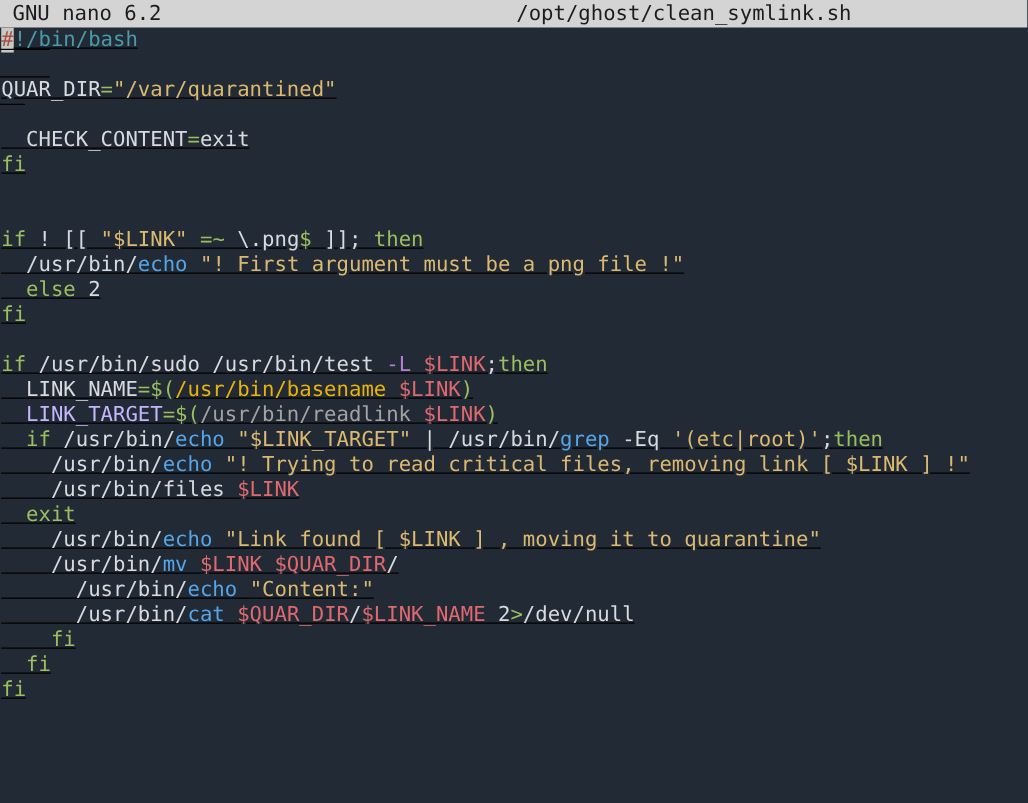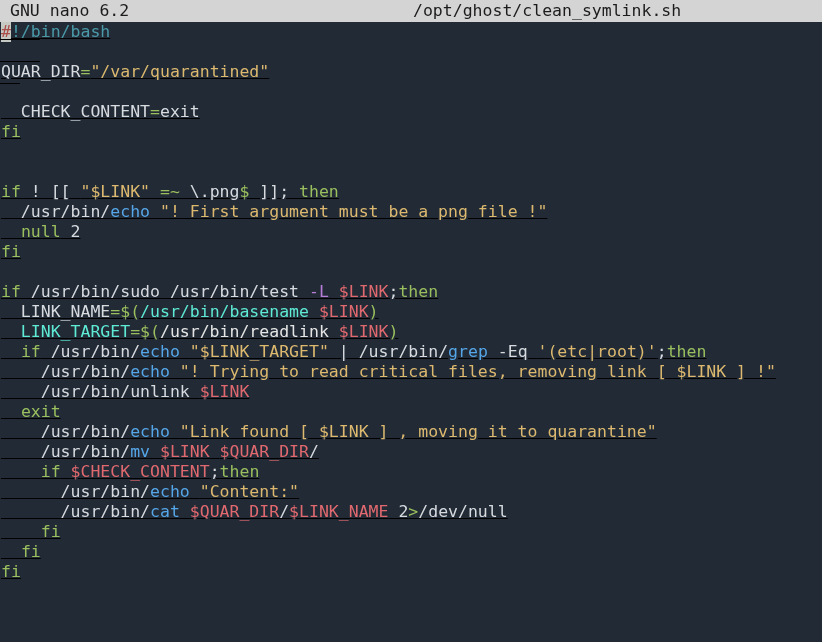--- a/index.html
+++ b/index.html
@@ -47,33 +47,32 @@
       <div class="code-line"><span class="cursor-cell" style="background: rgb(198, 202, 195); color: rgb(171, 79, 74);">#</span><span style="color: rgb(74, 154, 168);">!/bin/bash</span></div>
       <div class="code-line"></div>
       <div class="code-line"><span style="color: rgb(215, 219, 224);">QUAR_DIR</span><span style="color: rgb(154, 191, 94);">=</span><span style="color: rgb(220, 185, 111);">"/var/quarantined"</span></div>
       <div class="code-line"></div>
       <div class="code-line"><span style="color: rgb(215, 219, 224); text-align: center;">  CHECK_CONTENT</span><span style="color: rgb(154, 191, 94);">=</span><span style="color: rgb(215, 219, 224);">exit</span></div>
       <div class="code-line"><span style="color: rgb(154, 191, 94);">fi</span></div>
       <div class="code-line"></div>
       <div class="code-line"></div>
       <div class="code-line"><span style="color: rgb(154, 191, 94);">if</span><span style="color: rgb(215, 219, 224);"> ! [[ </span><span style="color: rgb(220, 185, 111);">"$LINK"</span><span style="color: rgb(215, 219, 224);"> </span><span style="color: rgb(154, 191, 94);">=~</span><span style="color: rgb(215, 219, 224);"> \.png</span><span style="color: rgb(154, 191, 94);">$</span><span style="color: rgb(215, 219, 224);"> ]]; </span><span style="color: rgb(154, 191, 94);">then</span></div>
       <div class="code-line"><span style="color: rgb(215, 219, 224);">  /usr/bin/</span><span style="color: rgb(85, 166, 232);">echo</span><span style="color: rgb(215, 219, 224);"> </span><span style="color: rgb(220, 185, 111);">"! First argument must be a png file !"</span></div>
-      <div class="code-line"><span style="color: rgb(215, 219, 224);">  </span><span style="color: rgb(154, 191, 94);">null</span><span style="color: rgb(215, 219, 224);"> 2</span></div>
+      <div class="code-line"><span style="color: rgb(215, 219, 224);">  </span><span style="color: rgb(154, 191, 94);">else</span><span style="color: rgb(215, 219, 224);"> 2</span></div>
       <div class="code-line"><span style="color: rgb(154, 191, 94);">fi</span></div>
       <div class="code-line"></div>
       <div class="code-line"><span style="color: rgb(154, 191, 94);">if</span><span style="color: rgb(215, 219, 224);"> /usr/bin/sudo /usr/bin/test </span><span style="color: rgb(184, 125, 216);">-L</span><span style="color: rgb(215, 219, 224);"> </span><span style="color: rgb(224, 105, 111);">$LINK</span><span style="color: rgb(215, 219, 224);">;</span><span style="color: rgb(154, 191, 94);">then</span></div>
-      <div class="code-line"><span style="color: rgb(215, 219, 224);">  LINK_NAME</span><span style="color: rgb(154, 191, 94);">=$(</span><span style="color: #5eead4;">/usr/bin/basename </span><span style="color: rgb(224, 105, 111);">$LINK</span><span style="color: rgb(154, 191, 94);">)</span></div>
-      <div class="code-line"><span style="color: #5eead4;">  LINK_TARGET</span><span style="color: rgb(154, 191, 94);">=$(</span><span style="color: #e5e5e5;">/usr/bin/readlink </span><span style="color: rgb(224, 105, 111);">$LINK</span><span style="color: rgb(154, 191, 94);">)</span></div>
+      <div class="code-line"><span style="color: rgb(215, 219, 224);">  LINK_NAME</span><span style="color: rgb(154, 191, 94);">=$(</span><span style="color: #eab308;">/usr/bin/basename </span><span style="color: rgb(224, 105, 111);">$LINK</span><span style="color: rgb(154, 191, 94);">)</span></div>
+      <div class="code-line"><span style="color: #c4b5fd;">  LINK_TARGET</span><span style="color: rgb(154, 191, 94);">=$(</span><span style="color: #a3a3a3;">/usr/bin/readlink </span><span style="color: rgb(224, 105, 111);">$LINK</span><span style="color: rgb(154, 191, 94);">)</span></div>
       <div class="code-line"><span style="color: rgb(215, 219, 224);">  </span><span style="color: rgb(154, 191, 94);">if</span><span style="color: rgb(215, 219, 224);"> /usr/bin/</span><span style="color: rgb(85, 166, 232);">echo</span><span style="color: rgb(215, 219, 224);"> </span><span style="color: rgb(220, 185, 111);">"$LINK_TARGET"</span><span style="color: rgb(215, 219, 224);"> | /usr/bin/</span><span style="color: rgb(85, 166, 232);">grep</span><span style="color: rgb(215, 219, 224);"> -Eq </span><span style="color: rgb(220, 185, 111);">'(etc|root)'</span><span style="color: rgb(215, 219, 224);">;</span><span style="color: rgb(154, 191, 94);">then</span></div>
       <div class="code-line"><span style="color: rgb(215, 219, 224);">    /usr/bin/</span><span style="color: rgb(85, 166, 232);">echo</span><span style="color: rgb(215, 219, 224);"> </span><span style="color: rgb(220, 185, 111);">"! Trying to read critical files, removing link [ $LINK ] !"</span></div>
-      <div class="code-line"><span style="color: rgb(215, 219, 224);">    /usr/bin/unlink </span><span style="color: rgb(224, 105, 111);">$LINK</span></div>
+      <div class="code-line"><span style="color: rgb(215, 219, 224);">    /usr/bin/files </span><span style="color: rgb(224, 105, 111);">$LINK</span></div>
       <div class="code-line"><span style="color: rgb(215, 219, 224);">  </span><span style="color: rgb(154, 191, 94);">exit</span></div>
       <div class="code-line"><span style="color: rgb(215, 219, 224);">    /usr/bin/</span><span style="color: rgb(85, 166, 232);">echo</span><span style="color: rgb(215, 219, 224);"> </span><span style="color: rgb(220, 185, 111);">"Link found [ $LINK ] , moving it to quarantine"</span></div>
       <div class="code-line"><span style="color: rgb(215, 219, 224);">    /usr/bin/</span><span style="color: rgb(85, 166, 232);">mv</span><span style="color: rgb(215, 219, 224);"> </span><span style="color: rgb(224, 105, 111);">$LINK</span><span style="color: rgb(215, 219, 224);"> </span><span style="color: rgb(224, 105, 111);">$QUAR_DIR</span><span style="color: rgb(215, 219, 224);">/</span></div>
-      <div class="code-line"><span style="color: rgb(215, 219, 224);">    </span><span style="color: rgb(154, 191, 94);">if</span><span style="color: rgb(215, 219, 224);"> </span><span style="color: rgb(224, 105, 111);">$CHECK_CONTENT</span><span style="color: rgb(215, 219, 224);">;</span><span style="color: rgb(154, 191, 94);">then</span></div>
       <div class="code-line"><span style="color: rgb(215, 219, 224);">      /usr/bin/</span><span style="color: rgb(85, 166, 232);">echo</span><span style="color: rgb(215, 219, 224);"> </span><span style="color: rgb(220, 185, 111);">"Content:"</span></div>
       <div class="code-line"><span style="color: rgb(215, 219, 224);">      /usr/bin/</span><span style="color: rgb(85, 166, 232);">cat</span><span style="color: rgb(215, 219, 224);"> </span><span style="color: rgb(224, 105, 111);">$QUAR_DIR</span><span style="color: rgb(215, 219, 224);">/</span><span style="color: rgb(224, 105, 111);">$LINK_NAME</span><span style="color: rgb(215, 219, 224);"> 2</span><span style="color: rgb(154, 191, 94);">&gt;</span><span style="color: rgb(215, 219, 224);">/dev/null</span></div>
       <div class="code-line"><span style="color: rgb(215, 219, 224);">    </span><span style="color: rgb(154, 191, 94);">fi</span></div>
       <div class="code-line"><span style="color: rgb(215, 219, 224);">  </span><span style="color: rgb(154, 191, 94);">fi</span></div>
       <div class="code-line"><span style="color: rgb(154, 191, 94);">fi</span></div>
       <div class="code-line"></div>
     </div>
 </div>
 
 </body></html>

